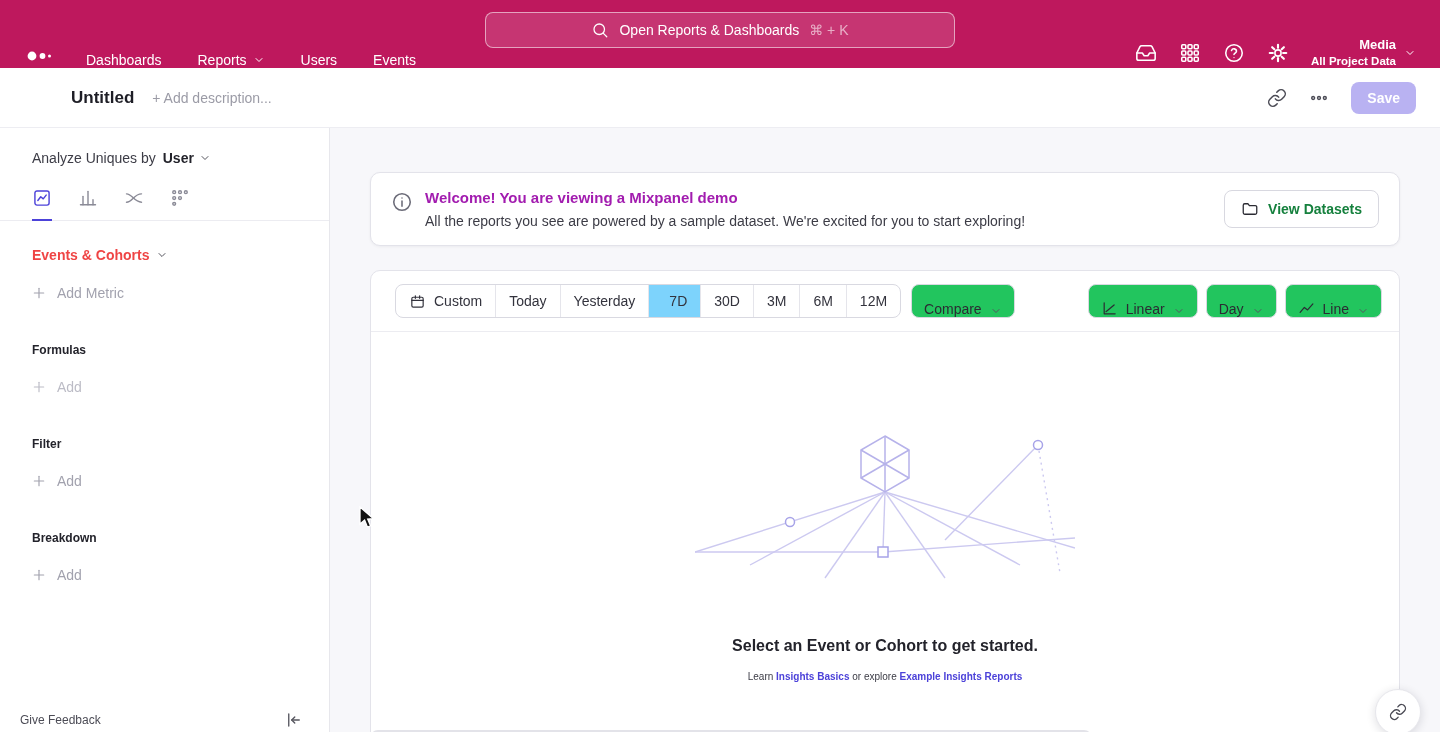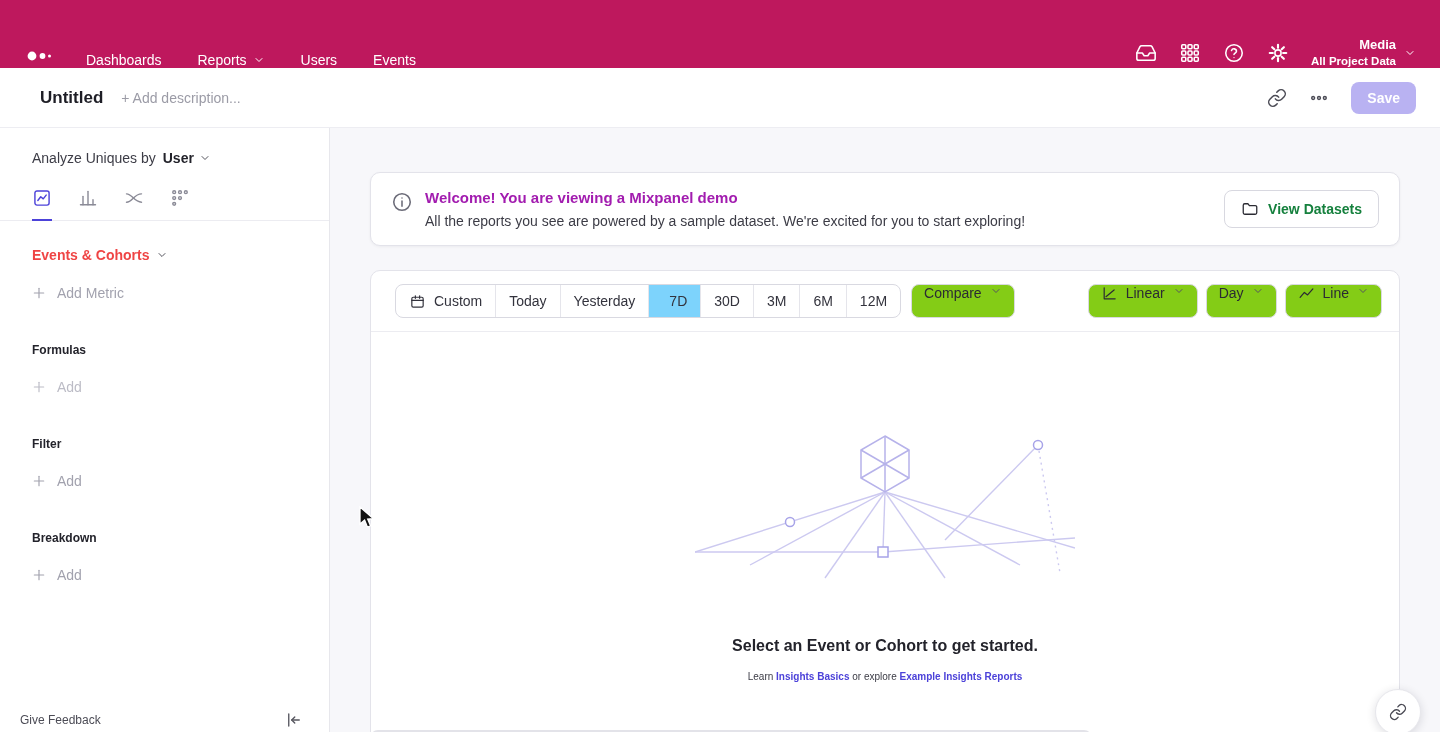--- a/index.html
+++ b/index.html
@@ -19,21 +19,21 @@
   .searchbar .shortcut { color:rgba(255,255,255,.6); }
   .nav-right { margin-left:auto; display:flex; align-items:center; gap:22px; }
   .nav-icon { width:22px; height:22px; stroke:#fff; fill:none; stroke-width:1.7; stroke-linecap:round; stroke-linejoin:round; cursor:pointer; }
   .project { text-align:right; line-height:1.25; cursor:pointer; }
   .project-name { font-size:13px; font-weight:700; }
   .project-sub { font-size:11.5px; font-weight:700; }
   .project-wrap { display:flex; align-items:center; gap:8px; cursor:pointer; }
 
   
   .titlebar { height:60px; background:#fff; border-bottom:1px solid #ededf2; display:flex; align-items:center; padding:0 24px 0 40px; }
-  .report-title { font-size:17px; font-weight:700; color:#1e1e26; cursor:text; }
+  .report-title { font-size:17px; font-weight:700; color:#1e1e26; cursor:text;margin-left:31px; }
   .report-desc { font-size:14px; color:#9b9ba6; margin-left:18px; cursor:text; }
   .titlebar-right { margin-left:auto; display:flex; align-items:center; gap:22px; }
   .tb-icon { width:20px; height:20px; stroke:#4b4b55; fill:none; stroke-width:1.8; stroke-linecap:round; stroke-linejoin:round; cursor:pointer; }
   .save-btn { background:#b9b2f2; color:#fff; border:none; border-radius:8px; font-size:14px; font-weight:700;
     padding:8px 16px; font-family:inherit; cursor:default; }
 
   
   .page-body { display:flex; height:612px; }
 
   
@@ -69,22 +69,22 @@
     font-size:14px; font-weight:700; color:#15803d; display:flex; align-items:center; gap:9px; font-family:inherit; cursor:pointer; }
   .view-datasets svg { width:18px; height:18px; stroke:#2b2b33; fill:none; stroke-width:1.7; stroke-linejoin:round; }
 
   .report-card { margin-top:24px; background:#fff; border:1px solid #e3e3ea; border-radius:10px; height:520px; }
   .toolbar { display:flex; align-items:center; padding:13px 17px 13px 24px; border-bottom:1px solid #ececf1; }
   .seg-group { display:flex; align-items:stretch; border:1px solid #d9d9e1; border-radius:8px; background:#fff; height:34px; overflow:hidden; }
   .seg { display:flex; align-items:center; gap:8px; padding:0 13px; font-size:14px; color:#33333d; cursor:pointer; white-space:nowrap; }
   .seg + .seg { border-left:1px solid #e5e5eb; }
   .seg.selected { background:#7dd3fc;padding-left:20px; }
   .seg svg { width:17px; height:17px; stroke:#33333d; fill:none; stroke-width:1.7; stroke-linecap:round; }
-  .tb-btn { margin-left:10px; height:34px; background:#84cc16; border:1px solid #d9d9e1; border-radius:8px; padding:0 12px;
-    font-size:14px; color:#2b2b33; font-family:inherit; display:flex; align-items:flex-start; gap:8px; cursor:pointer; white-space:nowrap; }
+  .tb-btn { margin-left:10px; height:34px; background:#22c55e; border:1px solid #d9d9e1; border-radius:8px; padding:0 12px;
+    font-size:14px; color:#2b2b33; font-family:inherit; display:flex; align-items:flex-end; gap:8px; cursor:pointer; white-space:nowrap; }
   .tb-btn svg.ic { width:17px; height:17px; stroke:#2b2b33; fill:none; stroke-width:1.7; stroke-linecap:round; stroke-linejoin:round; }
   .tb-btn .chev { stroke:#55555e; }
   .toolbar-right { margin-left:auto; display:flex; align-items:center; }
   .toolbar-right .tb-btn { margin-left:8px; }
 
   .empty-state { text-align:center; margin-top:98px; }
   .empty-title { font-size:16px; font-weight:700; color:#23232b; margin-top:48px; }
   .empty-sub { font-size:10px; color:#3c3c46; margin-top:16px; }
   .empty-sub a { color:#4c42d9; font-weight:700; text-decoration:none; cursor:pointer; }
   .illus { display:inline-block; }
@@ -119,20 +119,28 @@
         </svg>
     </span>
     <span class="nav-item">
         <span>Users</span>
       </span>
     <span class="nav-item">
         <span>Events</span>
       </span>
   </nav>
 
+  <div class="searchbar">
+    <svg class="nav-icon" style="width:18px;height:18px" viewBox="0 0 24 24">
+      <circle cx="11" cy="11" r="7"></circle>
+        <line x1="16.5" y1="16.5" x2="21" y2="21"></line>
+    </svg>
+    <span>Open Reports &amp; Dashboards</span>
+    <span class="shortcut">⌘ + K</span>
+  </div>
 
   <div class="nav-right">
     <svg class="nav-icon" viewBox="0 0 24 24">
       <polyline points="22 12 16 12 14 15 10 15 8 12 2 12"></polyline>
       <path d="M5.45 5.11L2 12v6a2 2 0 0 0 2 2h16a2 2 0 0 0 2-2v-6l-3.45-6.89A2 2 0 0 0 16.76 4H7.24a2 2 0 0 0-1.79 1.11z"></path>
     </svg>
     <svg class="nav-icon" viewBox="0 0 24 24" fill="#fff" stroke="none">
       <rect x="3" y="3" width="4.4" height="4.4" rx="1"></rect>
         <rect x="9.8" y="3" width="4.4" height="4.4" rx="1"></rect>
         <rect x="16.6" y="3" width="4.4" height="4.4" rx="1"></rect>

